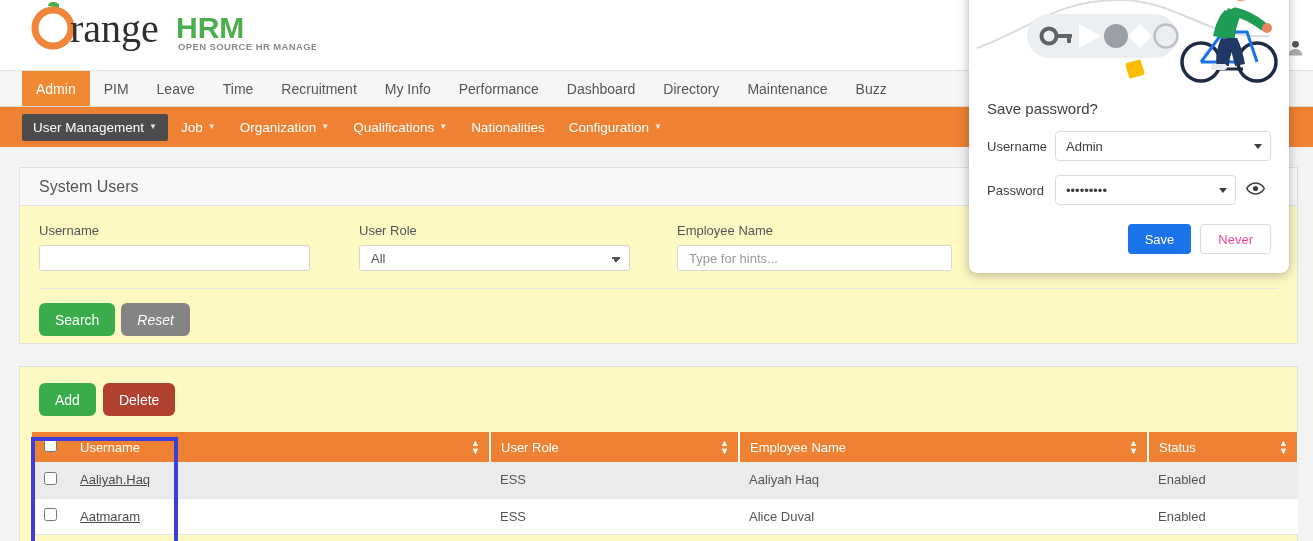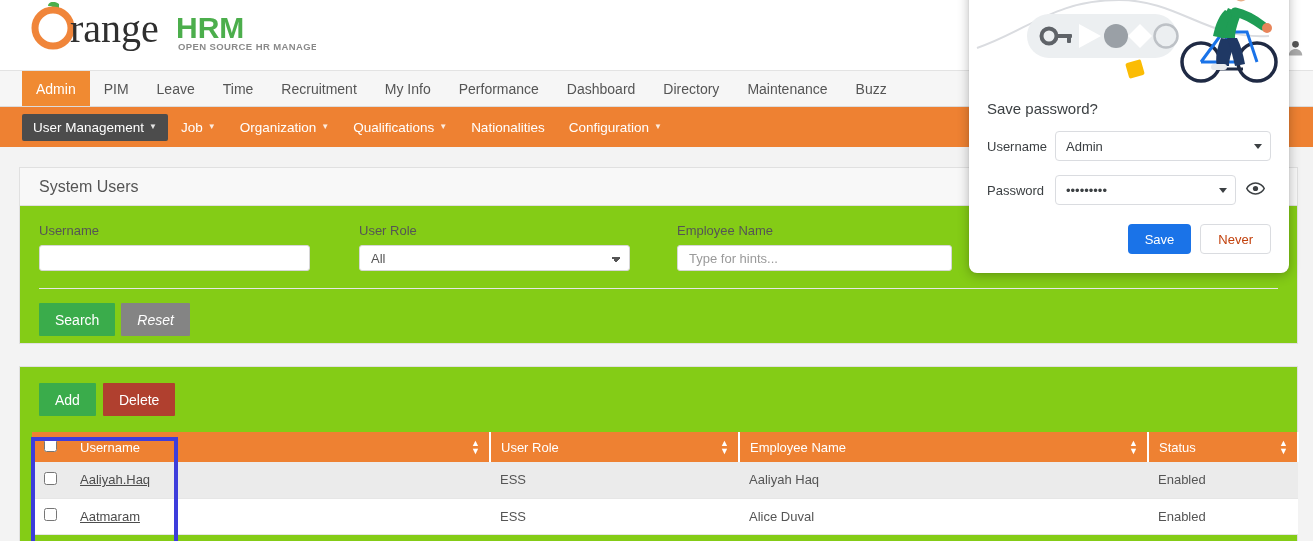--- a/index.html
+++ b/index.html
@@ -51,21 +51,21 @@
   .subnav .si {
     display: flex; align-items: center; gap: 5px;
     padding: 6px 11px; font-size: 13.5px; color: #fff; cursor: pointer; white-space: nowrap;
   }
   .subnav .si.active { background: #4c4c4c; border-radius: 2px; }
   .caret { font-size: 8px; opacity: .85; line-height: 1; }
 
   
   .panel {
     position: absolute; left: 19px; width: 1279px;
-    background: #84cc16; border: 1px solid #e0e0e0;
+    background: #fef9c3; border: 1px solid #e0e0e0;
   }
   #panel-search { top: 167px; height: 177px; }
   .panel-head {
     height: 38px; border-bottom: 1px solid #e0e0e0;
     display: flex; align-items: center; padding-left: 19px;
     font-size: 16px; color: #555; background: #f8f8f8;
   }
   .filter-row { display: flex; padding: 17px 19px 0 19px; }
   .fgroup { display: flex; flex-direction: column; }
   .fgroup:nth-child(1) { width: 320px; }
@@ -83,21 +83,21 @@
   .finput::placeholder { color: #9a9a9a; }
   select.finput { appearance: none; -webkit-appearance: none;
     background-image: linear-gradient(45deg, transparent 50%, #555 50%),
                       linear-gradient(135deg, #555 50%, transparent 50%);
     background-position: calc(100% - 13px) 11px, calc(100% - 8px) 11px;
     background-size: 5px 5px, 5px 5px; background-repeat: no-repeat; }
 
   .divider { height: 1px; background: #e6e6e6; margin: 17px 19px 0 19px; }
   .btnrow { display: flex; gap: 6px; padding: 14px 19px 0 19px; }
   .btn {
-    border: none; border-radius: 1px; color: #fff; font-size: 14px;
+    border: none; border-radius: 6px; color: #fff; font-size: 14px;
     padding: 0 16px; height: 33px; cursor: pointer;
     font-family: "Liberation Sans", sans-serif;
   }
   .btn-green { background: #3aac4b; }
   .btn-gray  { background: #848484; font-style: italic; }
   .btn-red   { background: #b0402f; }
 
   #panel-list { top: 366px; height: 200px; }
   .list-actions { display: flex; gap: 7px; padding: 16px 0 0 19px; }
 
@@ -148,21 +148,21 @@
   .cb-field .v { flex: 1; }
   .cb-field .dd {
     width: 0; height: 0; border-left: 4.5px solid transparent;
     border-right: 4.5px solid transparent; border-top: 5.5px solid #3c4043;
   }
   .eye { margin-left: 10px; cursor: pointer; }
   .cb-btns { display: flex; justify-content: flex-end; gap: 9px; margin-top: 19px; }
   .cbtn { height: 30px; border-radius: 4px; font-size: 13px; padding: 0 17px;
           cursor: pointer; font-family: "Liberation Sans", sans-serif; }
   .cbtn-primary { background: #1a73e8; color: #ffffff; border: none; }
-  .cbtn-secondary { background: #fff; color: #c2410c; border: 1px solid #dadce0; }
+  .cbtn-secondary { background: #fff; color: #ec4899; border: 1px solid #dadce0; }
 </style>
 </head>
 <body>
 
 <div id="page">
 
   <div class="topbar">
     <div class="logo">
       <svg width="290" height="52" viewBox="0 0 290 52" xmlns="http://www.w3.org/2000/svg">
         <path d="M33 2 C28 -2 22 0 22 4 C26 4 30 6 33 9 Z" fill="#4cae4c"></path>

